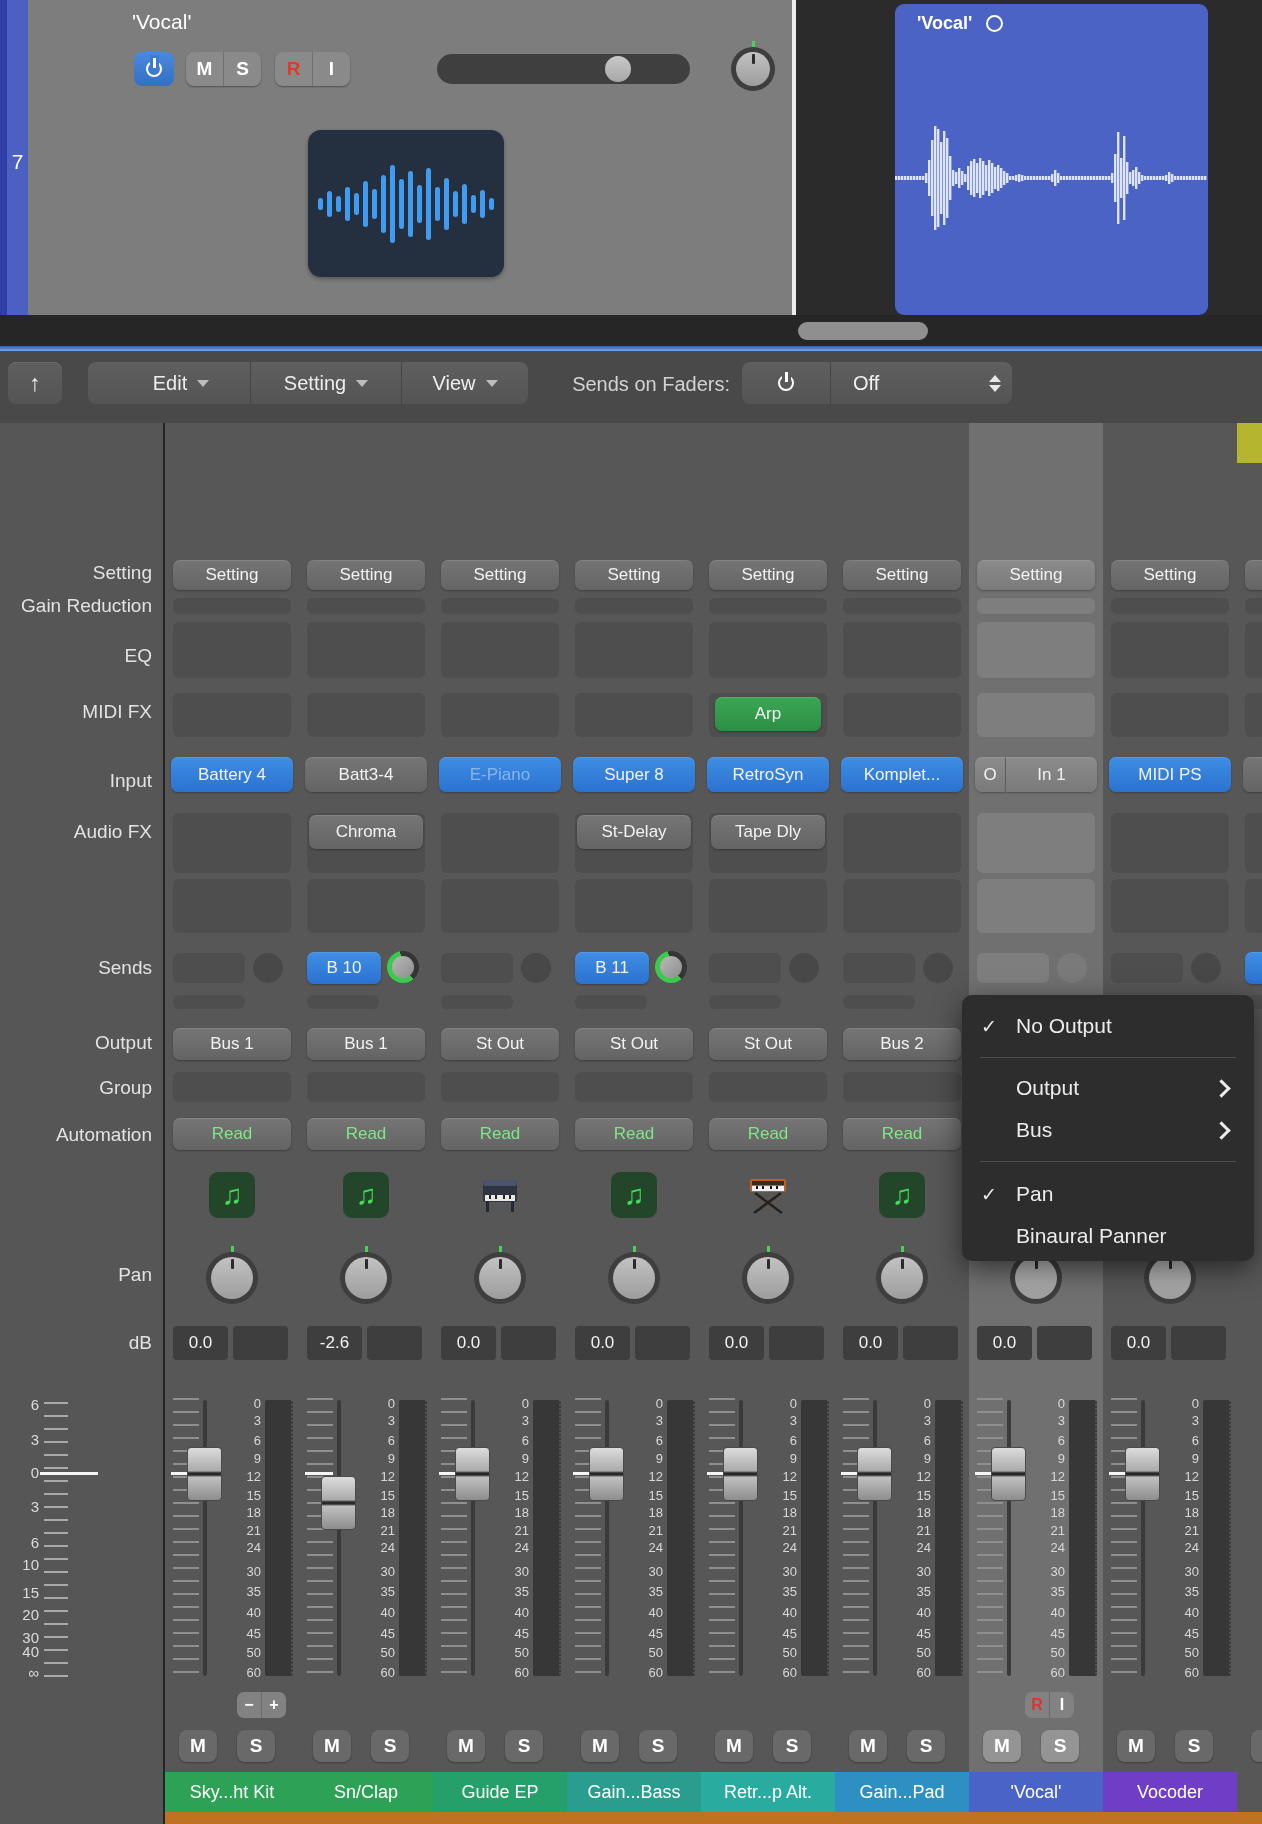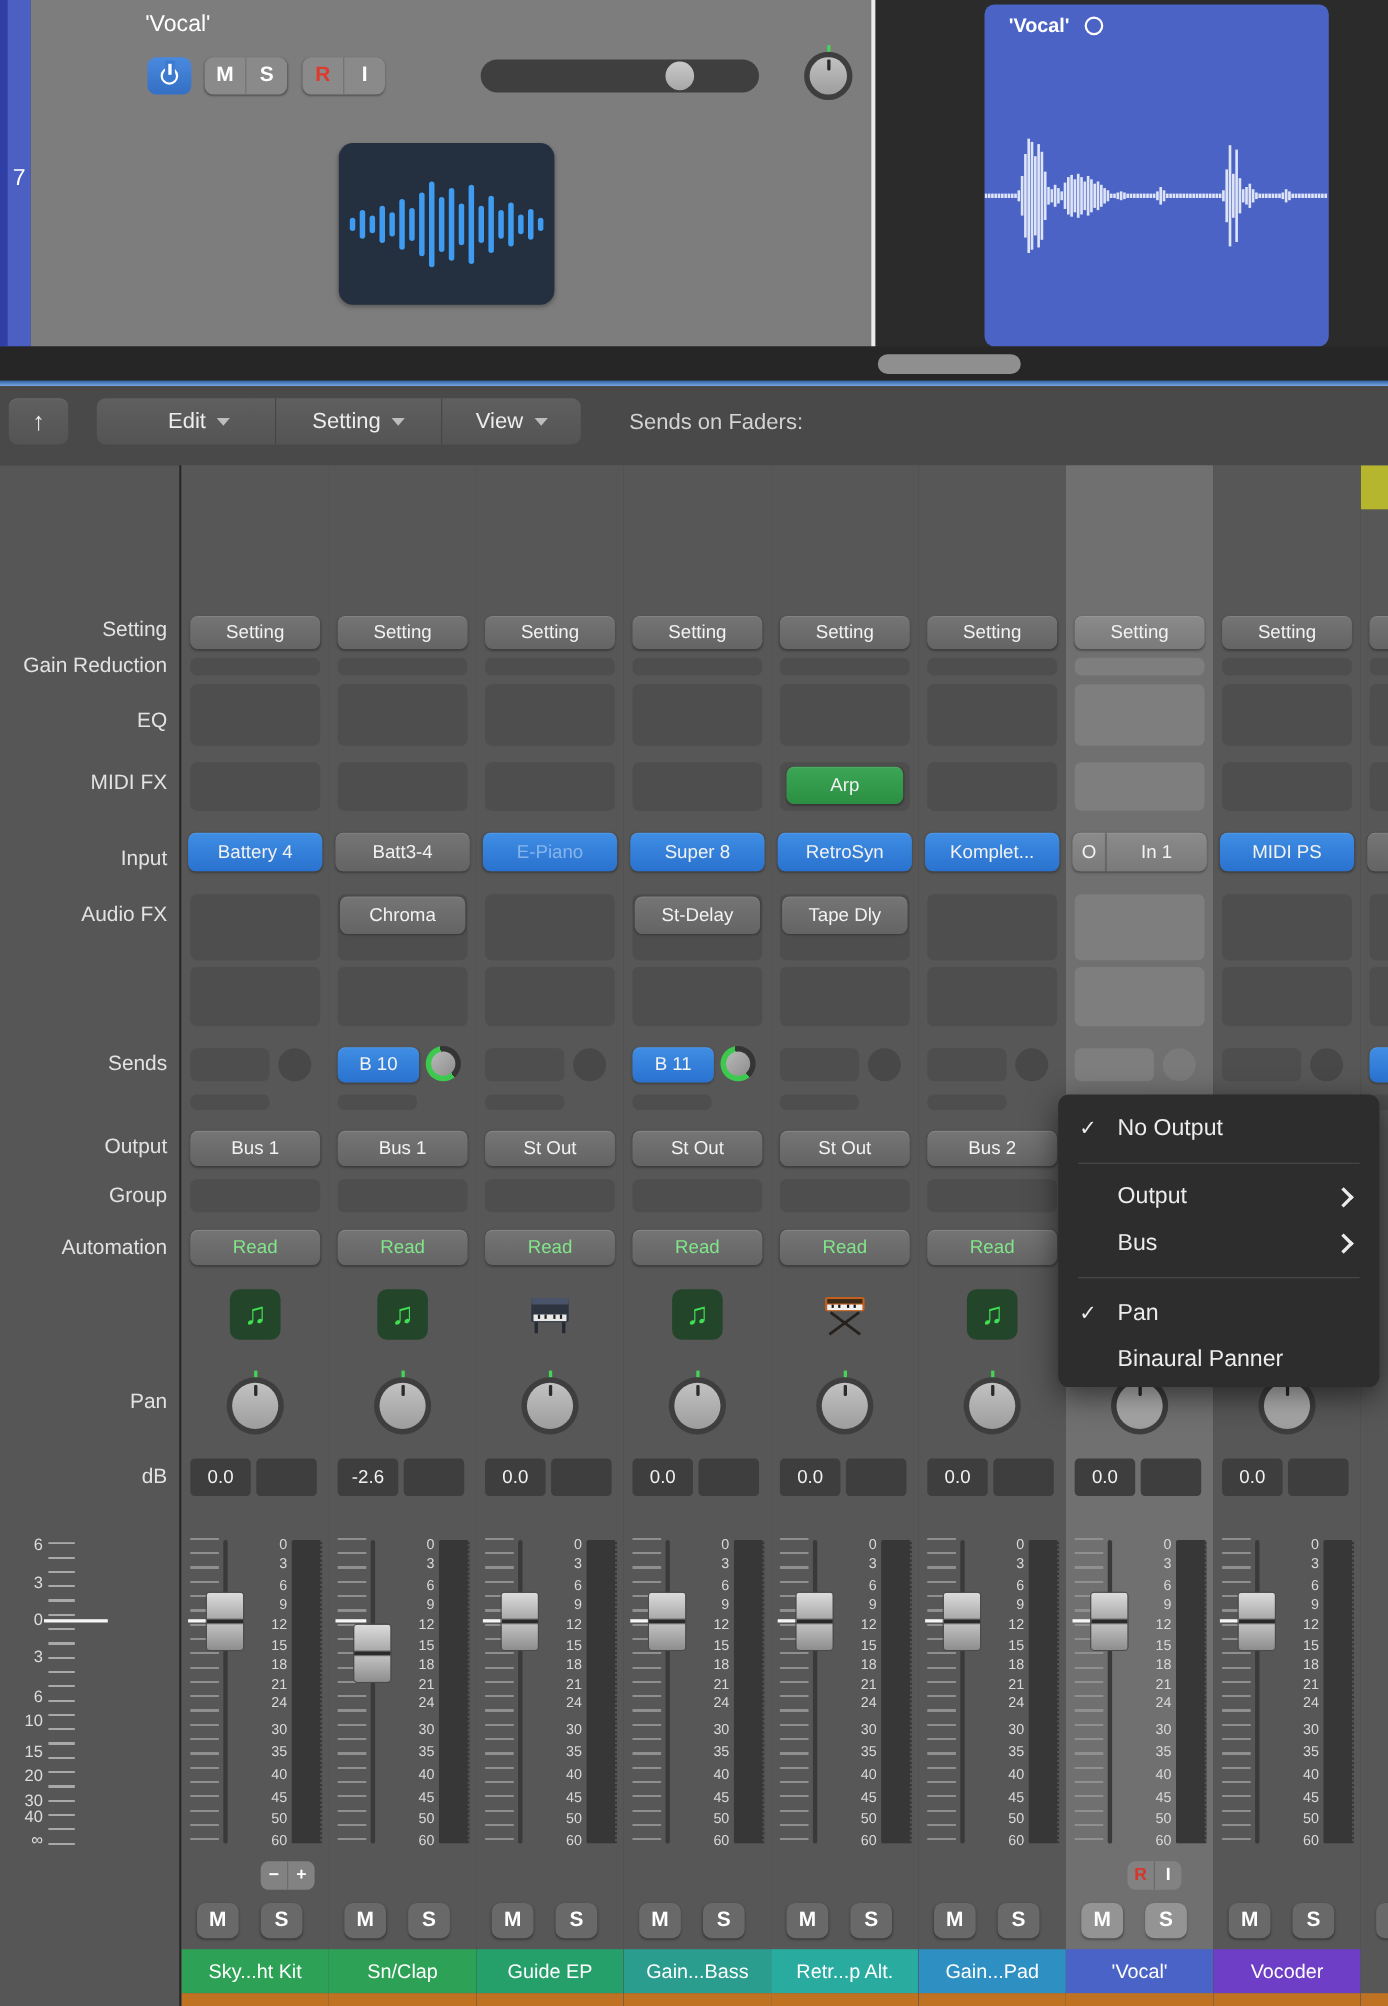--- a/index.html
+++ b/index.html
@@ -315,20 +315,33 @@
       <div class="mseg" style="width:150px;">
         <span>Setting</span>
         <span class="chev"></span>
       </div>
       <div class="mseg" style="width:126px;">
         <span>View</span>
         <span class="chev"></span>
       </div>
     </div>
     <div id="sof-label">Sends on Faders:</div>
+    <div id="sof-ctl">
+      <div id="sof-power">
+        <span class="pwr on-gray">
+            <span class="c"></span>
+            <span class="l"></span>
+          </span>
+      </div>
+      <div id="sof-value">Off</div>
+      <div id="sof-step">
+        <span class="tri-up"></span>
+        <span class="tri-dn"></span>
+      </div>
+    </div>
   </div>
 
   <div id="mixer">
     <div id="label-col">
         <div class="rowlab" style="top: 139px;">Setting</div>
         <div class="rowlab" style="top: 172px;">Gain Reduction</div>
         <div class="rowlab" style="top: 222px;">EQ</div>
         <div class="rowlab" style="top: 278px;">MIDI FX</div>
         <div class="rowlab" style="top: 347px;">Input</div>
         <div class="rowlab" style="top: 398px;">Audio FX</div>

